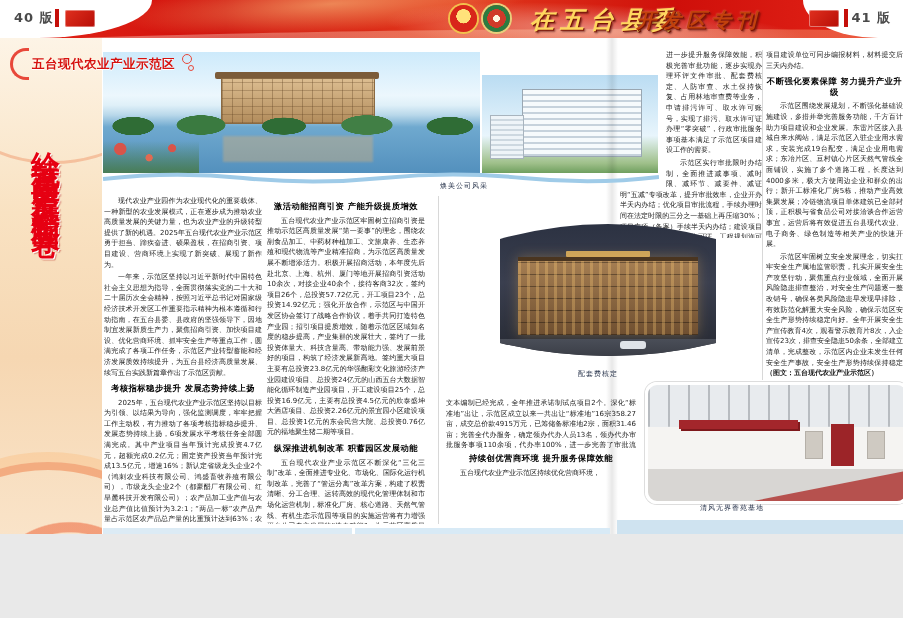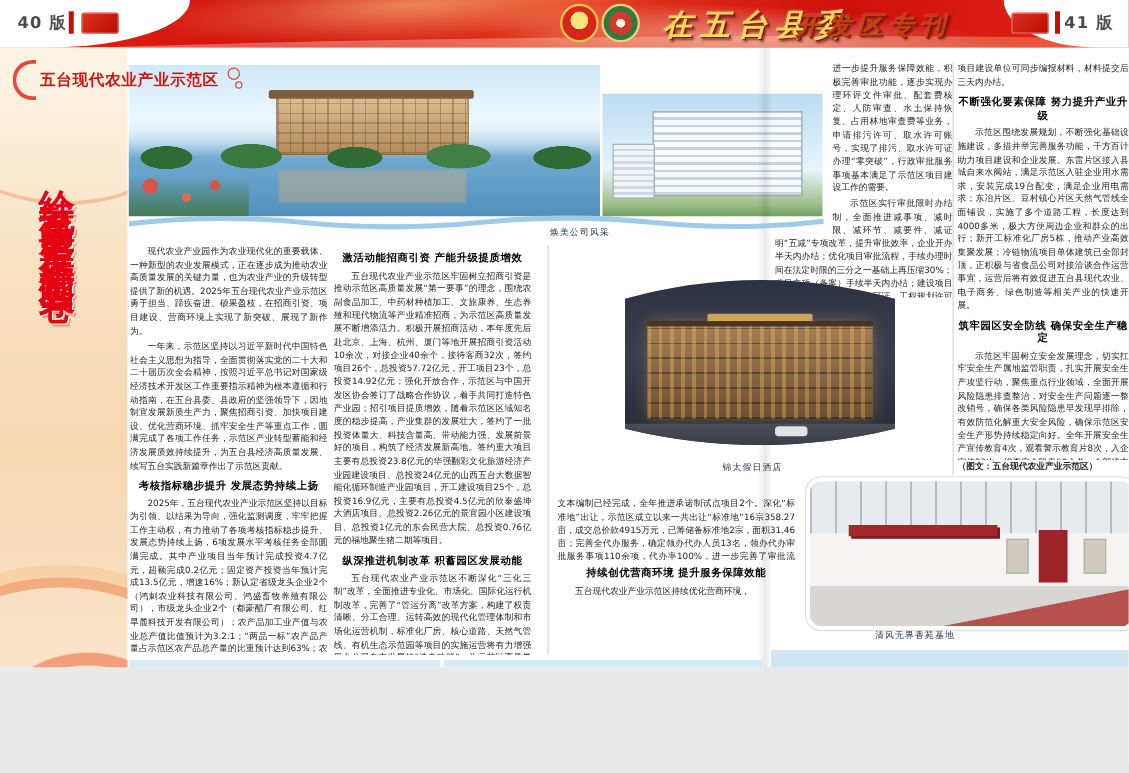--- a/index.html
+++ b/index.html
@@ -232,38 +232,37 @@
     <div class="sec">纵深推进机制改革 积蓄园区发展动能</div>
     <p>五台现代农业产业示范区不断深化“三化三制”改革，全面推进专业化、市场化、国际化运行机制改革，完善了“管运分离”改革方案，构建了权责清晰、分工合理、运转高效的现代化管理体制和市场化运营机制，标准化厂房、核心道路、天然气管线、有机生态示范园等项目的实施运营将有力增强平台公司自主发展的“造血功能”，为示范区高质量发展积蓄动能。全力推进“三</p>
   </div>
 
   <div class="photo hotel">
     <div class="sign"></div>
     <div class="bld"></div>
     <div class="road"></div>
     <div class="car"></div>
   </div>
-  <div class="cap hotelcap">锦太假日酒店</div>
+  <div class="cap hotelcap">配套费核定</div>
 
   <div class="col c3b">
     <p class="clip" style="text-indent:0">文本编制已经完成，全年推进承诺制试点项目2个。深化“标准地”出让，示范区成立以来一共出让“标准地”16宗358.27亩，成交总价款4915万元，已筹储备标准地2宗，面积31.46亩；完善全代办服务，确定领办代办人员13名，领办代办审批服务事项110余项，代办率100%，进一步完善了审批流程，基本实现了“区内事、区内办”目标，逐步争取实现“全程网办”。</p>
     <div class="sec">持续创优营商环境 提升服务保障效能</div>
     <p>五台现代农业产业示范区持续优化营商环境，</p>
   </div>
 
   <div class="col r1">
     <div class="spacer"></div>
     <p style="text-indent:0">进一步提升服务保障效能，积极完善审批功能，逐步实现办理环评文件审批、配套费核定、人防审查、水土保持恢复、占用林地审查费等业务，申请排污许可、取水许可账号，实现了排污、取水许可证办理“零突破”，行政审批服务事项基本满足了示范区项目建设工作的需要。</p>
     <p>示范区实行审批限时办结制，全面推进减事项、减时限、减环节、减要件、减证明“五减”专项改革，提升审批效率，企业开办半天内办结；优化项目审批流程，手续办理时间在法定时限的三分之一基础上再压缩30%；项目立项（备案）手续半天内办结；建设项目选址意见书、用地规划许可证、工程规划许可证在自然资源局出具审查意见后，一天内办结；环境影响评价、地震安全评价、消防、人防、水土保持评价、压覆重要矿产资源评估等事项，实行并联审批，</p>
   </div>
   <div class="col r2">
     <p style="text-indent:0">项目建设单位可同步编报材料，材料提交后三天内办结。</p>
     <div class="sec">不断强化要素保障 努力提升产业升级</div>
     <p>示范区围绕发展规划，不断强化基础设施建设，多措并举完善服务功能，千方百计助力项目建设和企业发展。东雷片区接入县城自来水阀站，满足示范区入驻企业用水需求，安装完成19台配变，满足企业用电需求；东冶片区、豆村镇心片区天然气管线全面铺设，实施了多个道路工程，长度达到4000多米，极大方便周边企业和群众的出行；新开工标准化厂房5栋，推动产业高效集聚发展；冷链物流项目单体建筑已全部封顶，正积极与省食品公司对接洽谈合作运营事宜，运营后将有效促进五台县现代农业、电子商务、绿色制造等相关产业的快速开展。</p>
-    <div class="sec">筑牢园区安全防线 确保安全生产稳定</div>
     <p>示范区牢固树立安全发展理念，切实扛牢安全生产属地监管职责，扎实开展安全生产攻坚行动，聚焦重点行业领域，全面开展风险隐患排查整治，对安全生产问题逐一整改销号，确保各类风险隐患早发现早排除，有效防范化解重大安全风险，确保示范区安全生产形势持续稳定向好。全年开展安全生产宣传教育4次，观看警示教育片8次，入企宣传23次，排查安全隐患50余条，全部建立清单，完成整改，示范区内企业未发生任何安全生产事故，安全生产形势持续保持稳定向好。</p>
 
   </div>
   <div class="credit-line">（图文：五台现代农业产业示范区）</div>
 
   <div class="photo exhibit">
     <div class="beam"></div>
     <div class="wall"></div>
     <div class="panel p1"></div>
     <div class="panel p2"></div>

